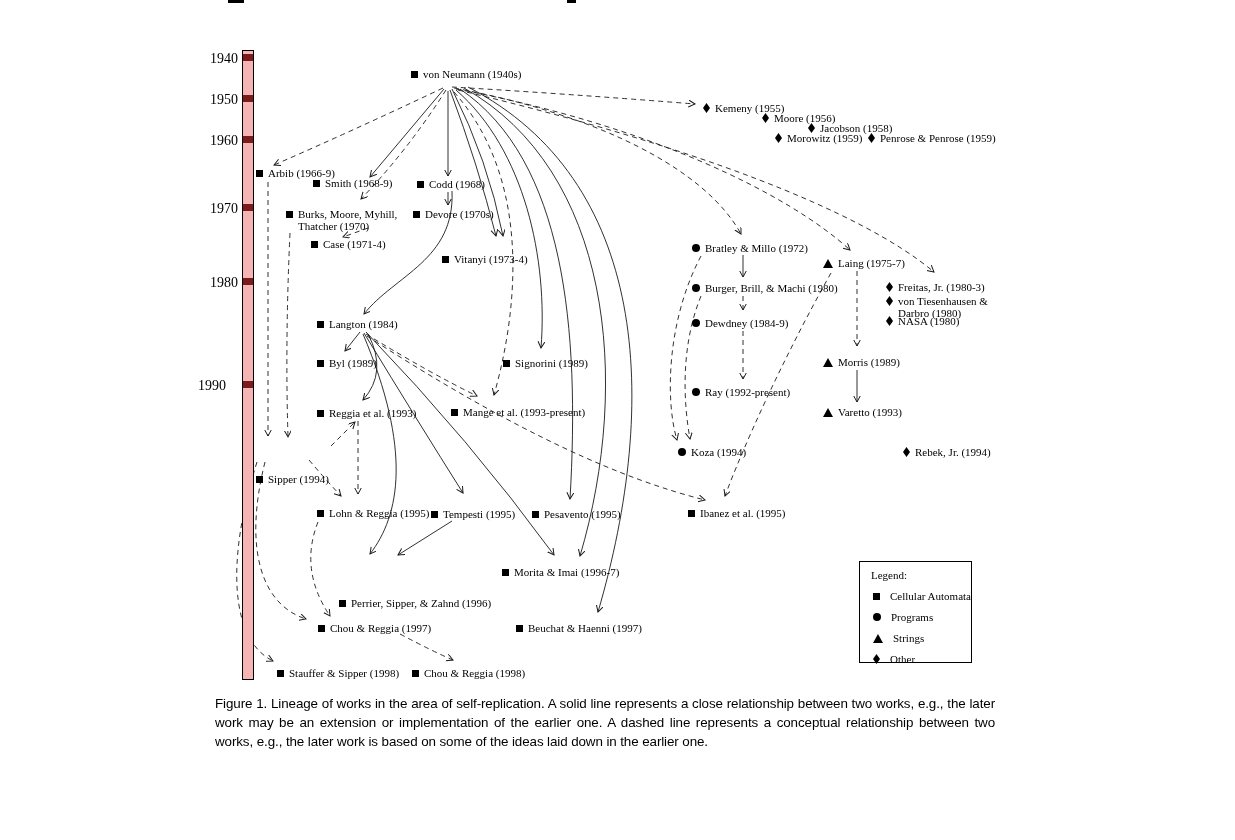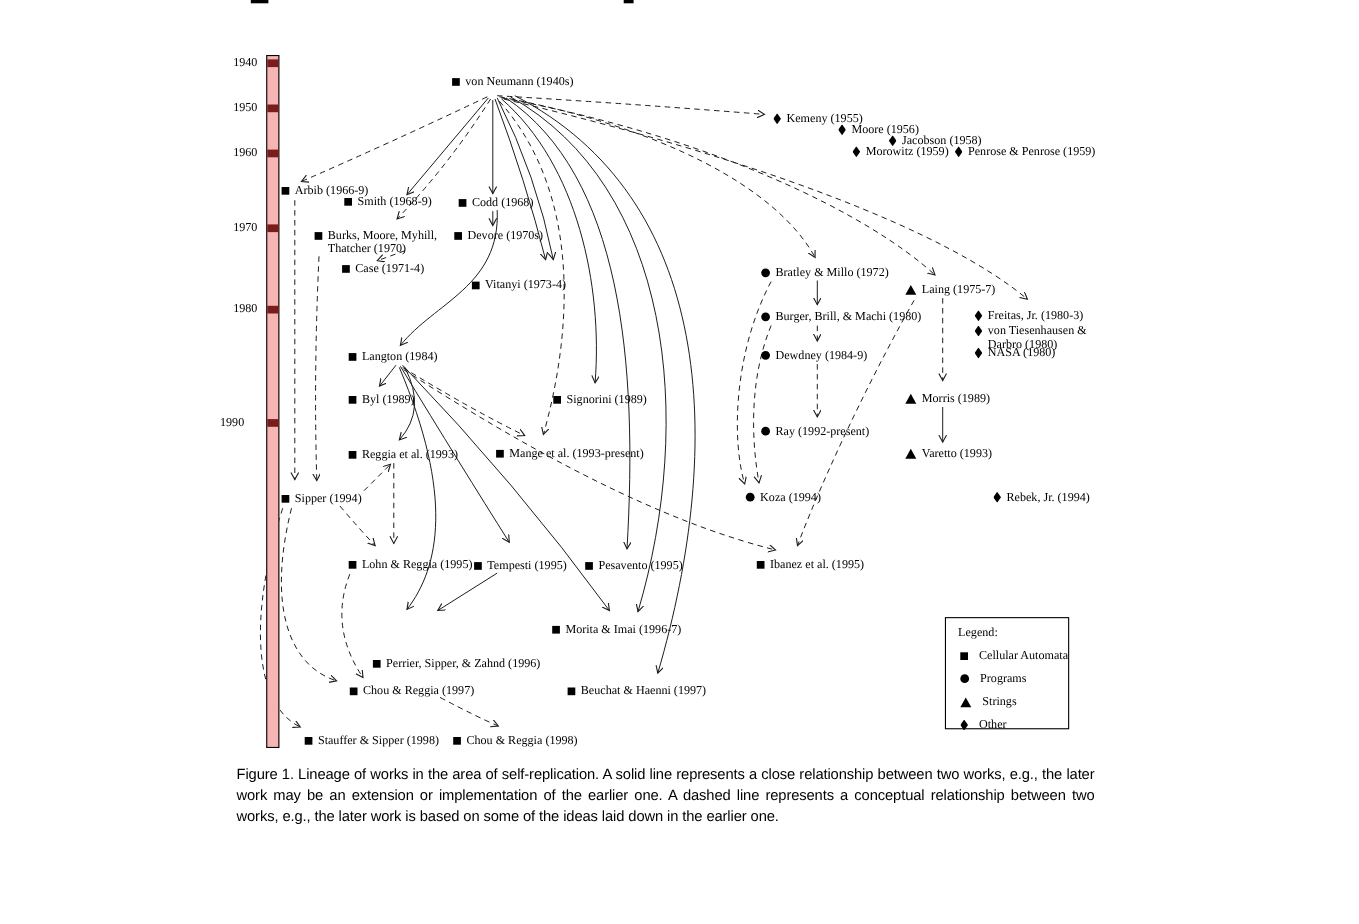--- a/index.html
+++ b/index.html
@@ -3,21 +3,21 @@
 <meta charset="utf-8">
 <style>
   html,body{margin:0;padding:0;background:#fff;}
   #page{position:relative;width:1235px;height:840px;background:#ffffff;overflow:hidden;
         font-family:"Liberation Serif","DejaVu Serif",serif;}
   #edge-layer{position:absolute;left:0;top:0;width:1235px;height:840px;pointer-events:none;}
   .frag{position:absolute;background:#000;height:3px;top:0;}
   
   #timeline-bar{position:absolute;background:#f5b5b5;border:1px solid #000;}
   .tl-mark{position:absolute;background:#7a1c1c;}
-  .tl-year{position:absolute;width:30px;text-align:center;font-size:11px;color:#000;}
+  .tl-year{position:absolute;width:30px;text-align:right;font-size:14px;color:#000;}
   
   .node{position:absolute;white-space:nowrap;}
   .nrow{display:flex;align-items:center;}
   .marker{flex:0 0 auto;margin-right:5px;display:inline-block;}
   .m-square{width:7px;height:7px;background:#000;}
   .m-circle{width:8px;height:8px;background:#000;border-radius:50%;}
   .m-triangle{width:0;height:0;border-left:5px solid transparent;border-right:5px solid transparent;border-bottom:9px solid #000;background:none;}
   .m-diamond{width:7px;height:10px;background:#000;clip-path:polygon(50% 0,100% 50%,50% 100%,0 50%);}
   .nlabel{font-size:11px;color:#000;line-height:12px;}
   .nline2{font-size:11px;color:#000;line-height:12px;margin-left:12px;}
@@ -176,21 +176,21 @@
           <span class="marker m-square"></span>
           <span class="nlabel">Devore (1970s)</span>
         </div>
       </div>
       <div class="node" style="left: 311px; top: 238px;">
         <div class="nrow">
           <span class="marker m-square"></span>
           <span class="nlabel">Case  (1971-4)</span>
         </div>
       </div>
-      <div class="node" style="left: 429px; top: 253px;">
+      <div class="node" style="left: 442px; top: 253px;">
         <div class="nrow">
           <span class="marker m-square"></span>
           <span class="nlabel">Vitanyi (1973-4)</span>
         </div>
       </div>
       <div class="node" style="left: 692px; top: 242px;">
         <div class="nrow">
           <span class="marker m-circle"></span>
           <span class="nlabel">Bratley &amp; Millo (1972)</span>
         </div>
@@ -273,21 +273,21 @@
           <span class="marker m-square"></span>
           <span class="nlabel">Reggia et al. (1993)</span>
         </div>
       </div>
       <div class="node" style="left: 451px; top: 406px;">
         <div class="nrow">
           <span class="marker m-square"></span>
           <span class="nlabel">Mange et al. (1993-present)</span>
         </div>
       </div>
-      <div class="node" style="left: 256px; top: 447px;">
+      <div class="node" style="left: 256px; top: 473px;">
         <div class="nrow">
           <span class="marker m-square"></span>
           <span class="nlabel">Sipper (1994)</span>
         </div>
       </div>
       <div class="node" style="left: 678px; top: 446px;">
         <div class="nrow">
           <span class="marker m-circle"></span>
           <span class="nlabel">Koza (1994)</span>
         </div>

